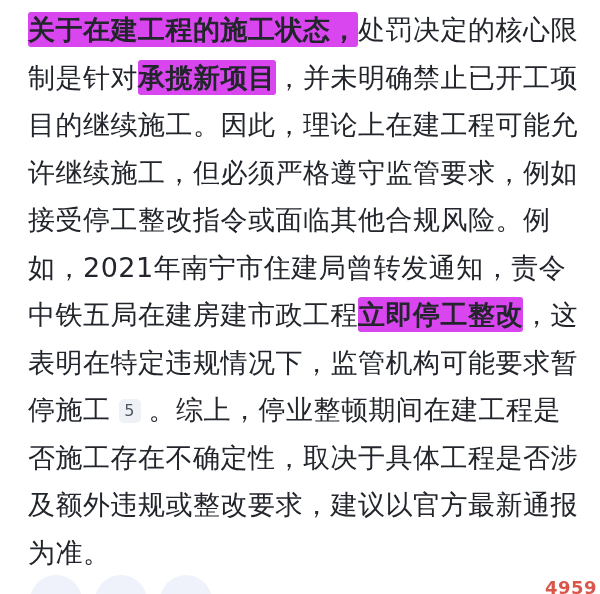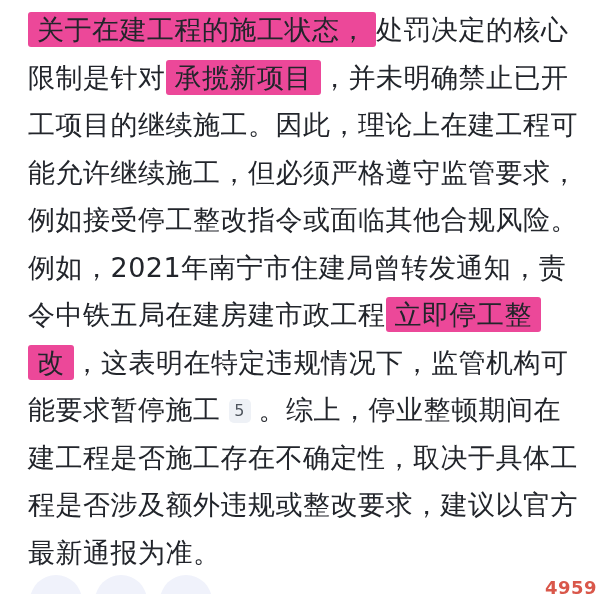--- a/index.html
+++ b/index.html
@@ -26,24 +26,24 @@
     line-height: 47.5px;
     letter-spacing: 0.5px;
     color: #22252b;
     text-align: left;
     word-break: break-all;
   }
   .answer .plain {
     font-weight: 400;
   }
   .answer .hl {
-    font-weight: 400;
-    background: #ec4899;
+    font-weight: 700;
+    background: #d946ef;
     border-radius: 3px;
-    padding: 2px 9px;
+    padding: 2px 0;
     box-decoration-break: clone;
     -webkit-box-decoration-break: clone;
   }
   .cite {
     display: inline-block;
     box-sizing: border-box;
     min-width: 22px;
     height: 24px;
     padding: 0 4px;
     margin: 0 8px;

